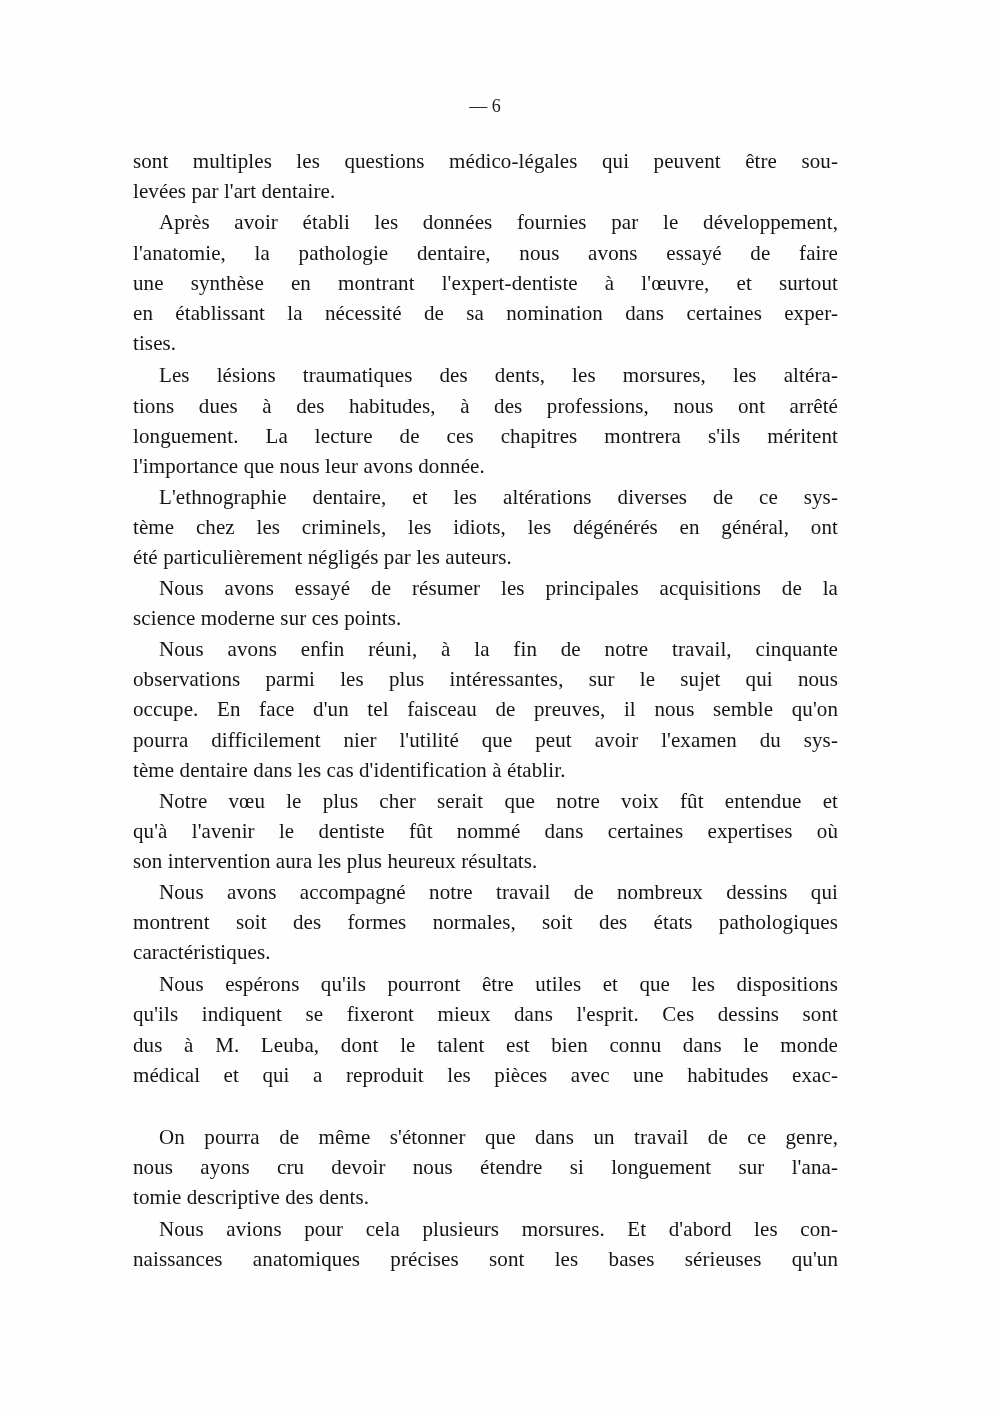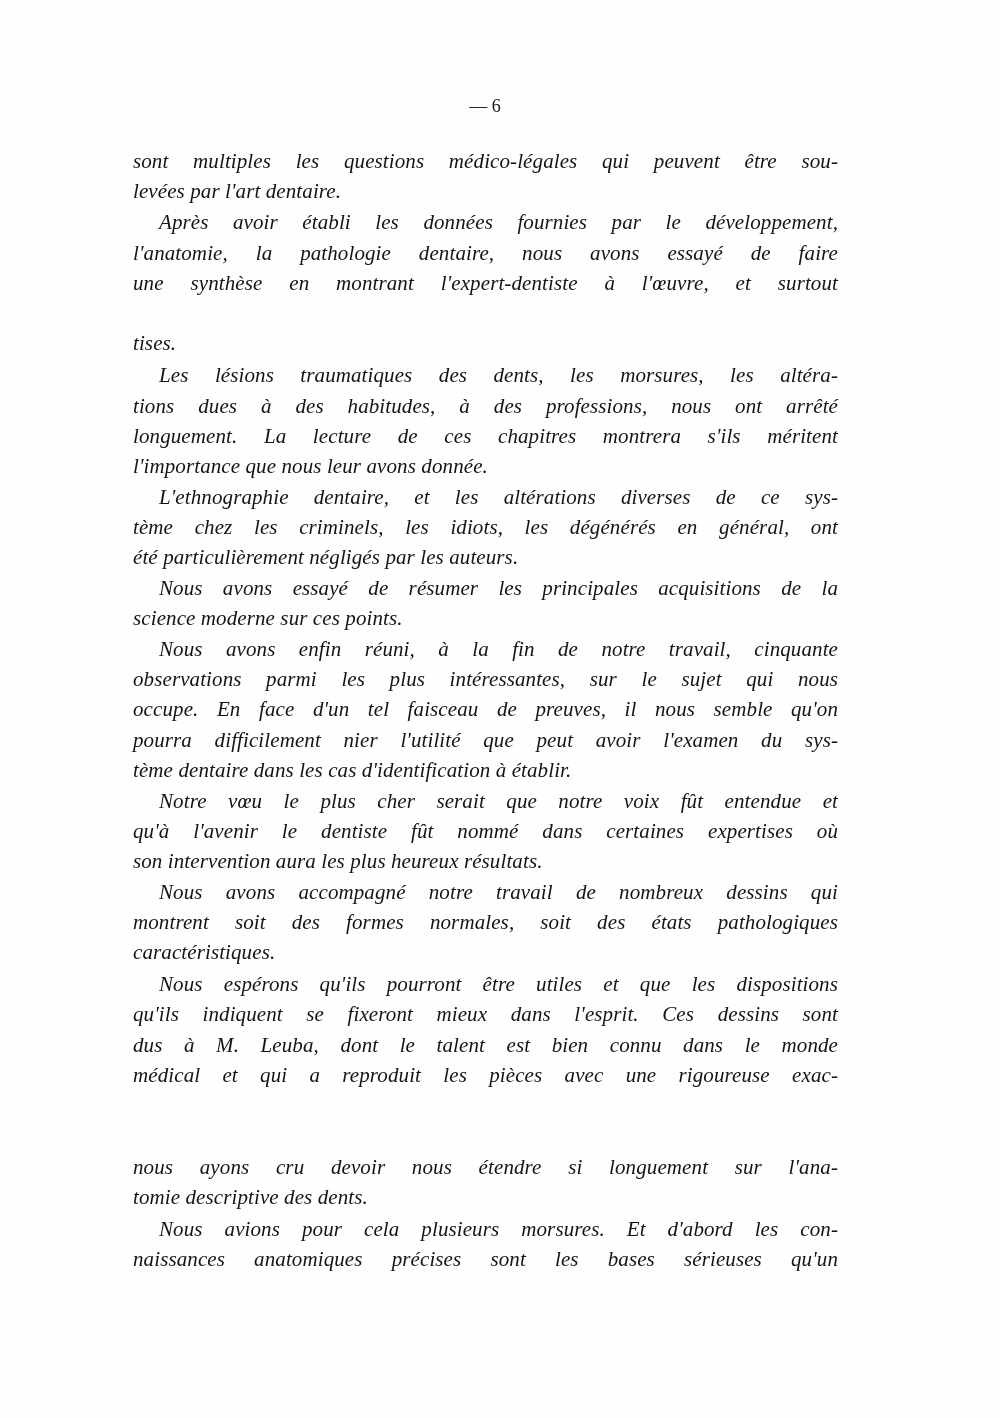--- a/index.html
+++ b/index.html
@@ -8,37 +8,37 @@
     .folio {
       position: absolute; left: 455px; top: 96px; width: 60px; text-align: center;
       font-family: "Liberation Serif", "DejaVu Serif", serif; font-size: 18px; color: #1a1a1a;
     }
     .line {
       position: absolute; left: 133px; width: 705px; height: 30px;
       font-family: "Liberation Serif", "DejaVu Serif", serif;
       font-size: 21px; line-height: 30px; color: #141414;
       text-align: justify; text-align-last: justify; white-space: nowrap;
       letter-spacing: 0.1px;
-      font-style: italic;
     }
     .line.last { text-align-last: left; }
     .line.indent { padding-left: 26px; width: 679px; }
   </style>
 </head>
 <body>
 
 <div class="page">
   <div class="folio">— 6</div>
 
   <div class="line" style="top:146px">sont multiples les questions médico-légales qui peuvent être sou-</div>
   <div class="line last" style="top:176px">levées par l'art dentaire.</div>
 
   <div class="line indent" style="top:207px">Après avoir établi les données fournies par le développement,</div>
   <div class="line" style="top:238px">l'anatomie, la pathologie dentaire, nous avons essayé de faire</div>
   <div class="line" style="top:268px">une synthèse en montrant l'expert-dentiste à l'œuvre, et surtout</div>
+  <div class="line" style="top:298px">en établissant la nécessité de sa nomination dans certaines exper-</div>
   <div class="line last" style="top:328px">tises.</div>
 
   <div class="line indent" style="top:360px">Les lésions traumatiques des dents, les morsures, les altéra-</div>
   <div class="line" style="top:391px">tions dues à des habitudes, à des professions, nous ont arrêté</div>
   <div class="line" style="top:421px">longuement. La lecture de ces chapitres montrera s'ils méritent</div>
   <div class="line last" style="top:451px">l'importance que nous leur avons donnée.</div>
 
   <div class="line indent" style="top:482px">L'ethnographie dentaire, et les altérations diverses de ce sys-</div>
   <div class="line" style="top:512px">tème chez les criminels, les idiots, les dégénérés en général, ont</div>
   <div class="line last" style="top:542px">été particulièrement négligés par les auteurs.</div>
@@ -56,20 +56,21 @@
   <div class="line" style="top:816px">qu'à l'avenir le dentiste fût nommé dans certaines expertises où</div>
   <div class="line last" style="top:846px">son intervention aura les plus heureux résultats.</div>
 
   <div class="line indent" style="top:877px">Nous avons accompagné notre travail de nombreux dessins qui</div>
   <div class="line" style="top:907px">montrent soit des formes normales, soit des états pathologiques</div>
   <div class="line last" style="top:937px">caractéristiques.</div>
 
   <div class="line indent" style="top:969px">Nous espérons qu'ils pourront être utiles et que les dispositions</div>
   <div class="line" style="top:999px">qu'ils indiquent se fixeront mieux dans l'esprit. Ces dessins sont</div>
   <div class="line" style="top:1030px">dus à M. Leuba, dont le talent est bien connu dans le monde</div>
-  <div class="line" style="top:1060px">médical et qui a reproduit les pièces avec une rigoureuse exac-</div>
+  <div class="line" style="top:1060px">médical et qui a reproduit les pièces avec une habitudes exac-</div>
 
+  <div class="line indent" style="top:1122px">On pourra de même s'étonner que dans un travail de ce genre,</div>
   <div class="line last" style="top:1182px">tomie descriptive des dents.</div>
   <div class="line" style="top:1152px">nous ayons cru devoir nous étendre si longuement sur l'ana-</div>
 
   <div class="line indent" style="top:1214px">Nous avions pour cela plusieurs morsures. Et d'abord les con-</div>
   <div class="line" style="top:1244px">naissances anatomiques précises sont les bases sérieuses qu'un</div>
 </div>
 
 </body></html>

